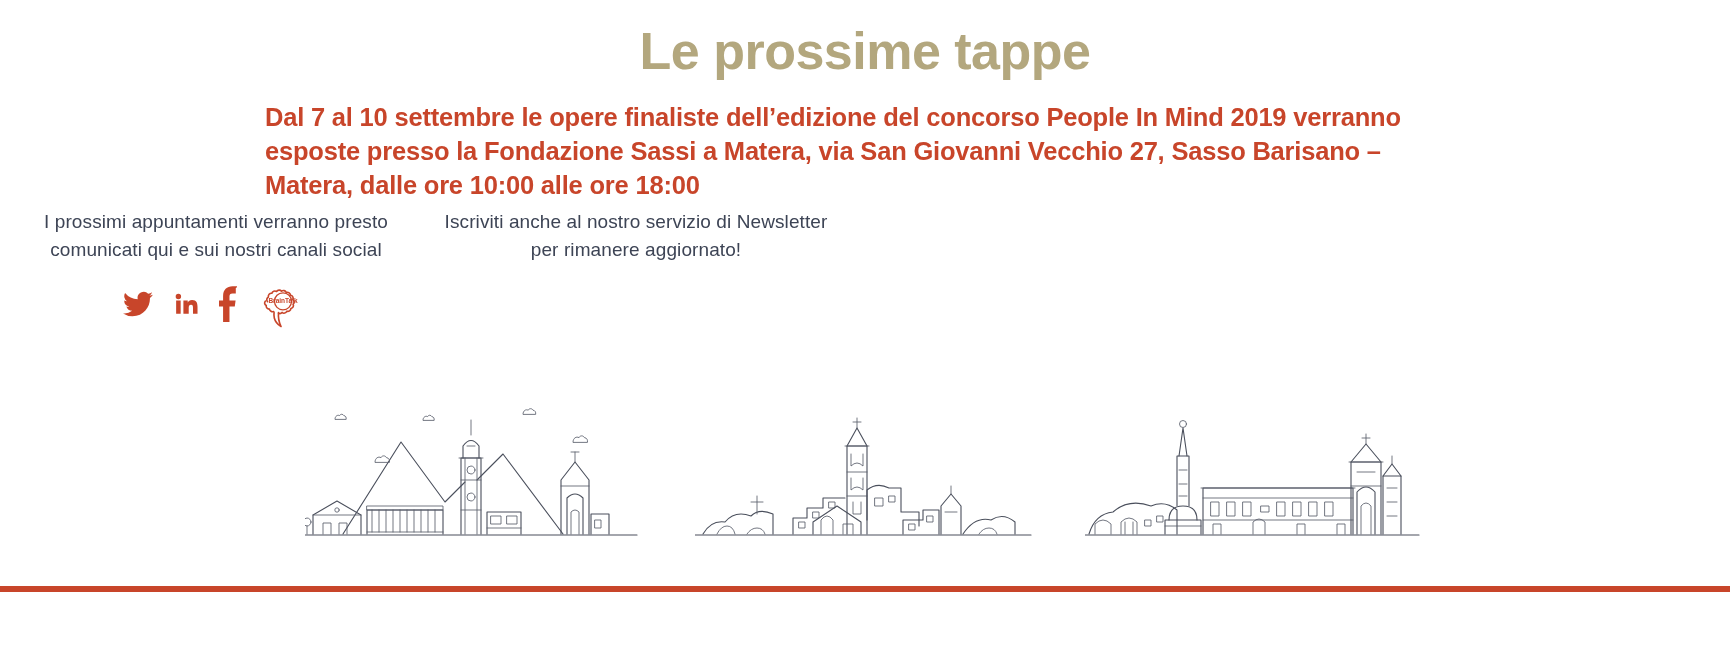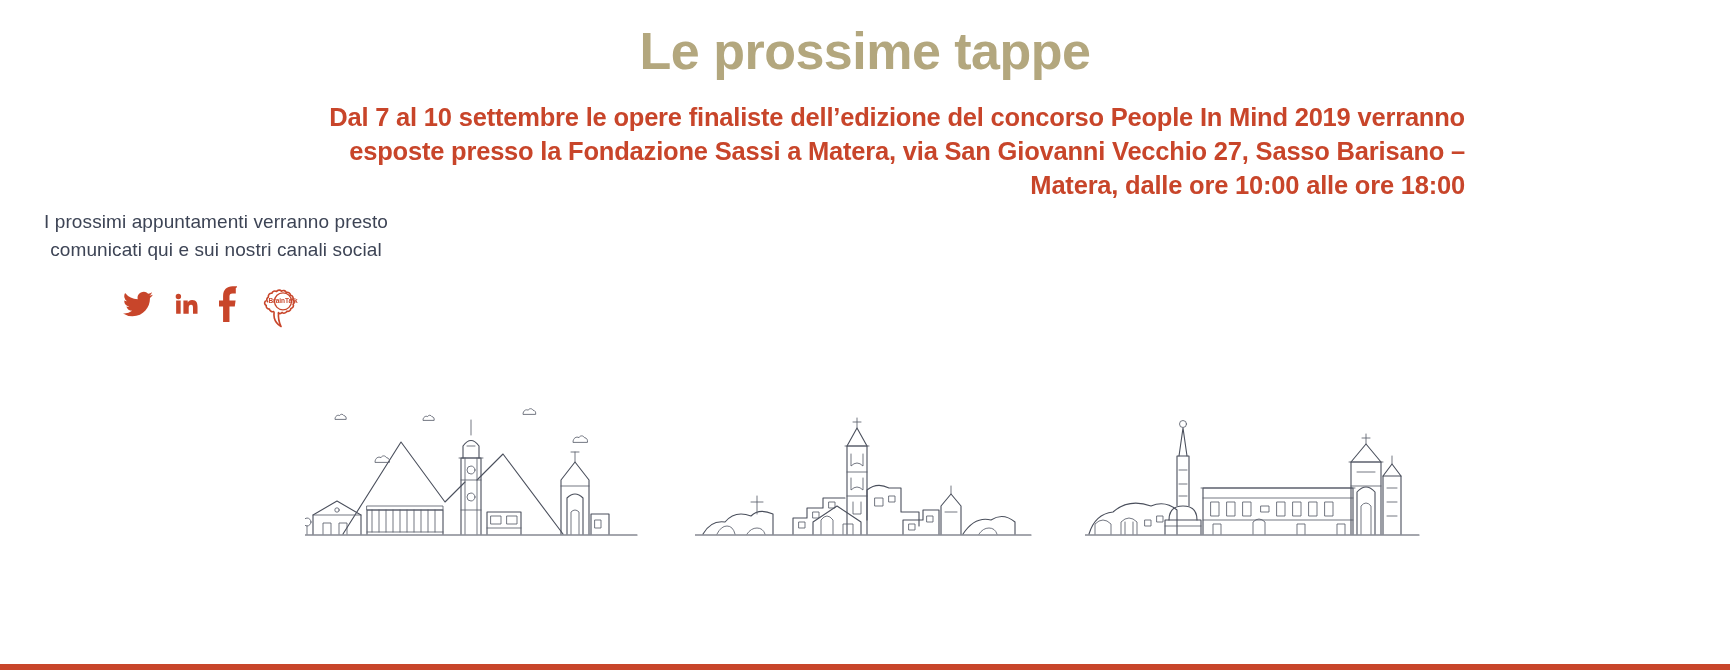--- a/index.html
+++ b/index.html
@@ -11,21 +11,21 @@
     width: 1730px;
     height: 670px;
     font-family: "Liberation Sans", sans-serif;
     position: relative;
     overflow: hidden;
     -webkit-font-smoothing: antialiased;
   }
 
   .page {
     width: 1730px;
-    height: 670px;
+    height: 592px;
     position: relative;
     background: #ffffff;
     box-sizing: border-box;
   }
 
   
   .section-title {
     position: absolute;
     top: 22px;
     left: 0;
@@ -37,21 +37,21 @@
     color: #b3a77e;
     line-height: 1.15;
   }
 
   
   .announcement {
     position: absolute;
     top: 101px;
     left: 265px;
     width: 1200px;
-    text-align: right;
+    text-align: left;
     font-size: 25.5px;
     font-weight: bold;
     line-height: 1.33;
     color: #c8452a;
     letter-spacing: -0.2px;
   }
 
   
   .columns {
     position: absolute;
@@ -205,20 +205,21 @@
               <circle cx="32" cy="25" r="10.5" stroke-width="1.6"></circle>
             </g>
             <text x="32" y="27.6" text-anchor="middle" font-family="'Liberation Sans', sans-serif" font-size="8" font-weight="bold" fill="#c8452a">BrainTalk</text>
           </svg>
         </a>
 
       </div>
     </div>
 
     <div class="col right">
+      <div class="col-text">Iscriviti anche al nostro servizio di Newsletter per rimanere aggiornato!</div>
 
     </div>
 
   </div>
 
   <div class="skylines">
 
     <div class="skyline">
       <svg viewBox="0 0 340 150" preserveAspectRatio="xMidYMax meet">
 

